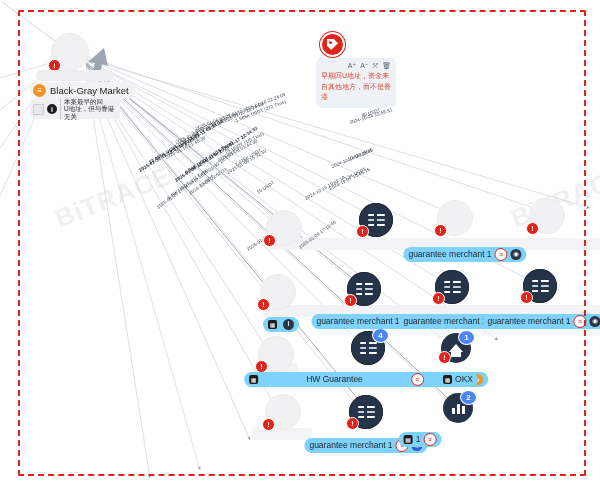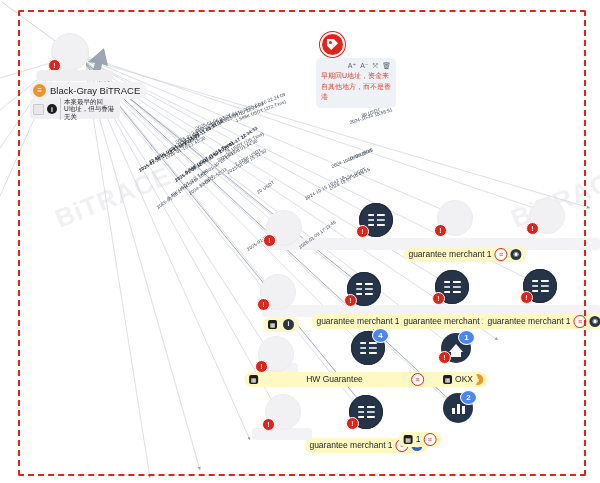--- a/index.html
+++ b/index.html
@@ -86,21 +86,21 @@
   
   .cbadge{
     position:absolute;right:-4px;top:-3px;min-width:13px;height:13px;border-radius:50%;
     background:#4a86f7;border:1.5px solid #fff;color:#fff;font-size:8px;font-weight:700;
     display:flex;align-items:center;justify-content:center;padding:0 1px;
   }
 
   
   .chip{
     position:absolute;transform:translateX(-50%);
-    background:#fef9c3;border-radius:9px;height:15px;
+    background:#7dd3fc;border-radius:9px;height:15px;
     display:flex;align-items:center;gap:3px;padding:0 5px;
     font-size:8.5px;color:#2c2c30;white-space:nowrap;line-height:1;
   }
   .chip .txt{font-size:8.5px;color:#25252a;}
   .chip .mini{
     width:9px;height:9px;border-radius:2px;background:#1d1d20;color:#fff;
     font-size:6px;display:flex;align-items:center;justify-content:center;flex:0 0 auto;
   }
   .chip .dot-red{
     width:11px;height:11px;border-radius:50%;background:#fff;border:1.6px solid #e2231a;
@@ -461,21 +461,21 @@
     </div>
 
   <div class="node" style="left:70px;top:52px;">
     <div class="blob lg"></div>
     <div class="warn">!</div>
   </div>
   <div style="position:absolute;left:36px;top:70px;width:78px;height:11px;background:#eeeef0;border-radius:6px;"></div>
 
   <div class="bgm-chip">
     <span class="bicon">≡</span>
-    <span class="btxt">Black-Gray BiTRACE</span>
+    <span class="btxt">Black-Gray Market</span>
   </div>
 
   <div class="bgm-note">
     <span class="sq"></span>
     <span class="inf">i</span>
     <span class="cn">
       <span>本案最早的回</span><br>
       <span>U地址，但与香港无关</span>
     </span>
   </div>

